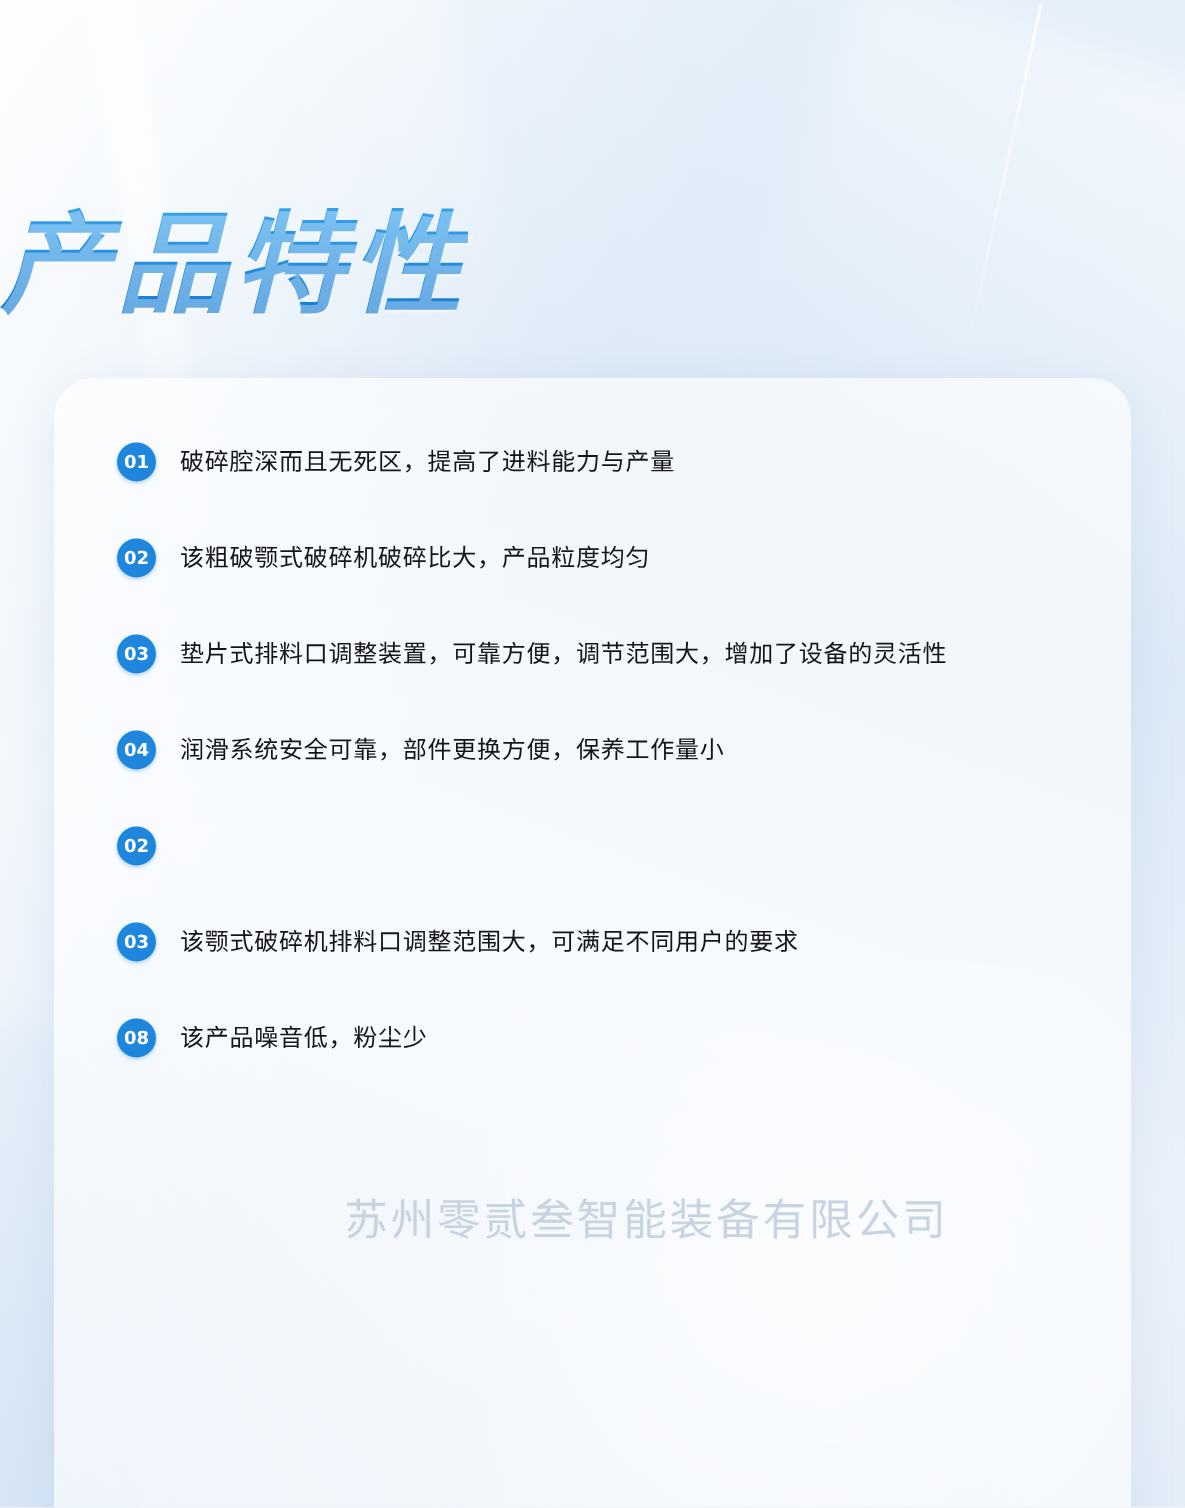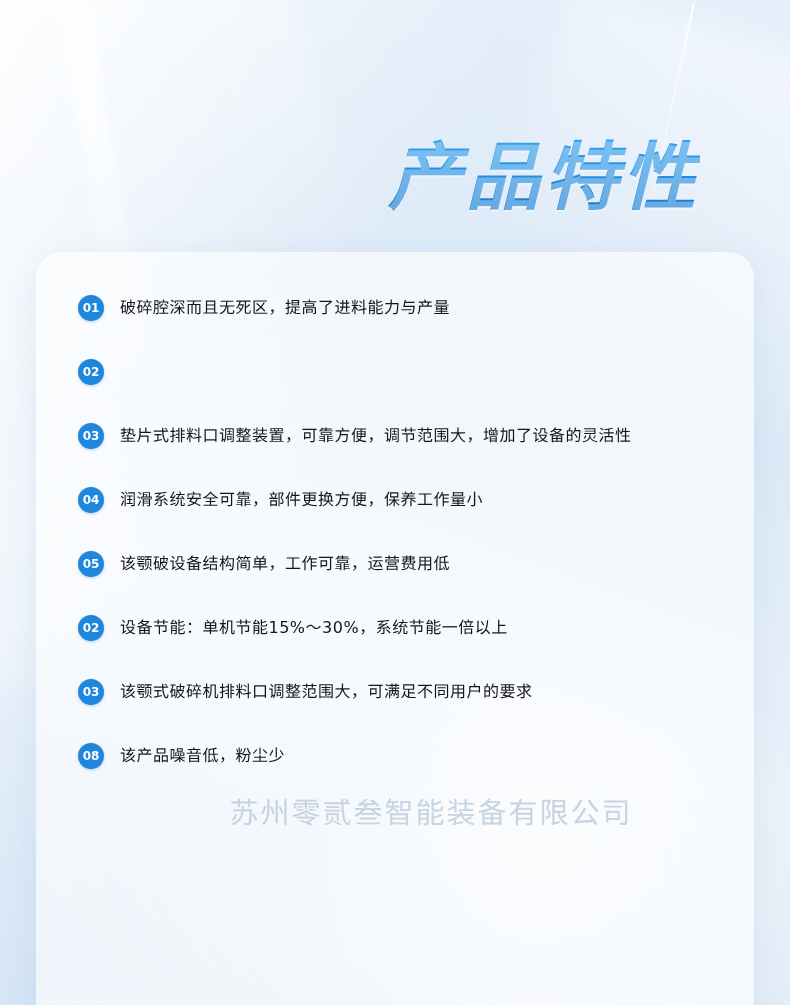--- a/index.html
+++ b/index.html
@@ -66,21 +66,21 @@
     background: linear-gradient(180deg, rgba(255,255,255,0.9), rgba(255,255,255,0));
     transform: rotate(12deg);
   }
 
   
   .title-wrap {
     position: absolute;
     top: 86px;
     left: 0;
     width: 700px;
-    text-align: right;
+    text-align: left;
   }
   .title {
     display: inline-block;
     font-family: "DejaVu Sans", "Liberation Sans", sans-serif;
     font-size: 74px;
     line-height: 82px;
     font-weight: 700;
     font-style: italic;
     letter-spacing: 4px;
     color: #1f8ae0;
@@ -176,40 +176,36 @@
   <div class="card">
     <ul class="feature-list">
 
       <li class="feature-item">
         <span class="badge">01</span>
         <span class="feature-text">破碎腔深而且无死区，提高了进料能力与产量</span>
       </li>
 
       <li class="feature-item">
         <span class="badge">02</span>
+        <span class="feature-text">该粗破颚式破碎机破碎比大，产品粒度均匀</span>
       </li>
 
       <li class="feature-item">
         <span class="badge">03</span>
         <span class="feature-text">垫片式排料口调整装置，可靠方便，调节范围大，增加了设备的灵活性</span>
       </li>
 
       <li class="feature-item">
         <span class="badge">04</span>
         <span class="feature-text">润滑系统安全可靠，部件更换方便，保养工作量小</span>
       </li>
 
-      <li class="feature-item">
-        <span class="badge">05</span>
-        <span class="feature-text">该颚破设备结构简单，工作可靠，运营费用低</span>
-      </li>
 
       <li class="feature-item">
         <span class="badge">02</span>
-        <span class="feature-text">设备节能：单机节能15%～30%，系统节能一倍以上</span>
       </li>
 
       <li class="feature-item">
         <span class="badge">03</span>
         <span class="feature-text">该颚式破碎机排料口调整范围大，可满足不同用户的要求</span>
       </li>
 
       <li class="feature-item">
         <span class="badge">08</span>
         <span class="feature-text">该产品噪音低，粉尘少</span>

